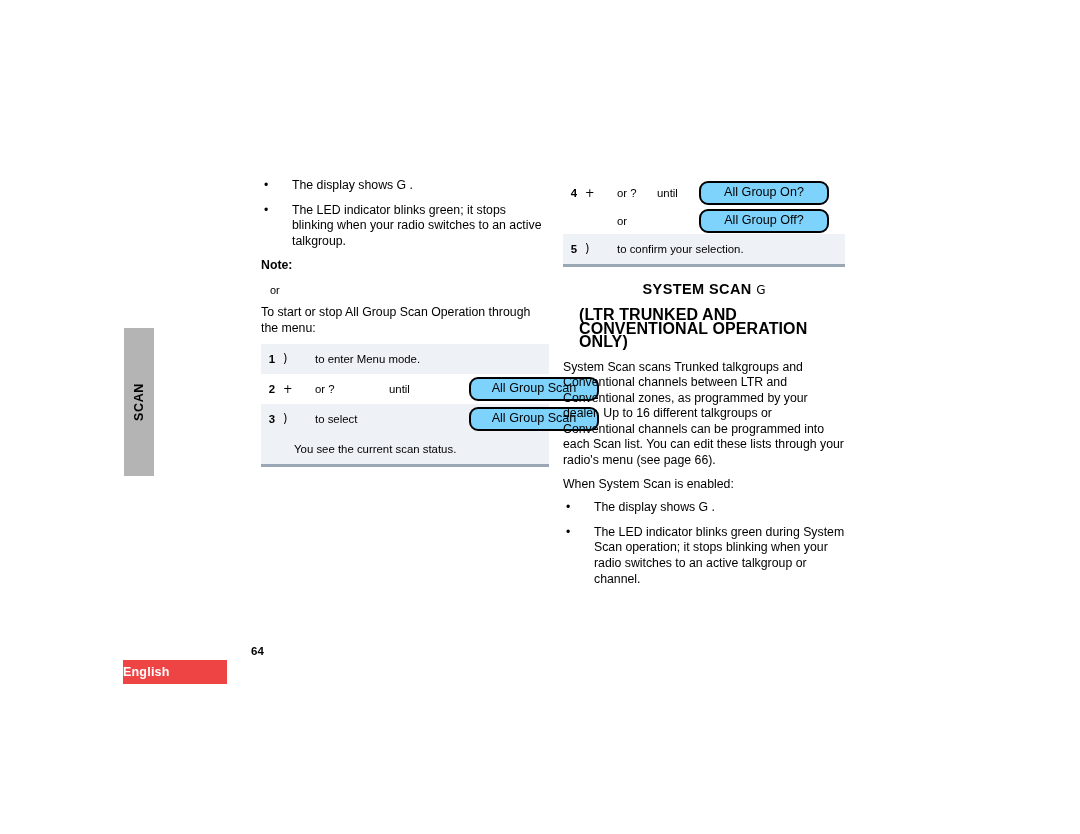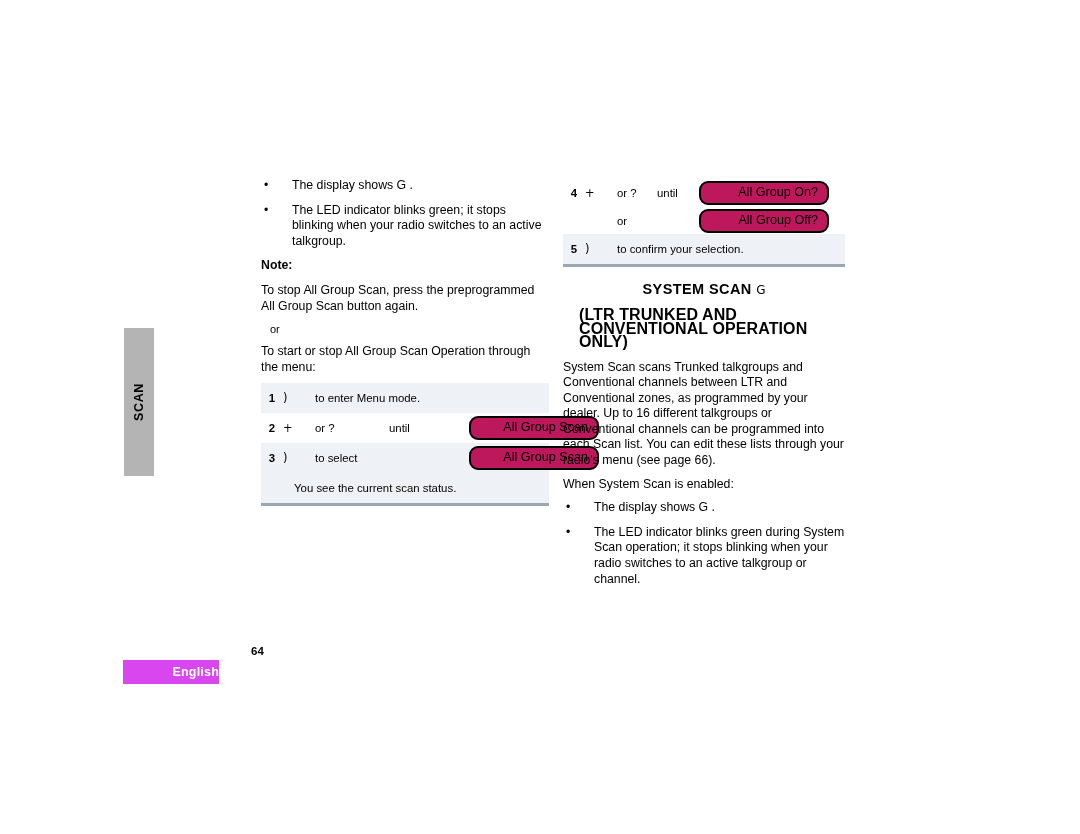--- a/index.html
+++ b/index.html
@@ -36,29 +36,29 @@
     font-weight: bold;
     letter-spacing: 0.6px;
     color: #000;
   }
 
   
   .footer-lang {
     position: absolute;
     left: 123px;
     top: 660px;
-    width: 96px;
+    width: 104px;
     height: 24px;
-    background: #d946ef;
+    background: #ef4444;
     color: #ffffff;
     font-size: 12.5px;
     font-weight: bold;
     display: flex;
     align-items: center;
-    justify-content: flex-end;
+    justify-content: flex-start;
     letter-spacing: 0.2px;
   }
   .footer-pageno {
     position: absolute;
     left: 251px;
     top: 645px;
     font-size: 11.5px;
     font-weight: bold;
   }
 
@@ -175,27 +175,27 @@
     text-align: left;
   }
   .c-desc {
     padding-left: 6px !important;
   }
 
   .lcd {
     display: inline-block;
     border: 2px solid #000000;
     border-radius: 9px;
-    background: #be185d;
+    background: #7dd3fc;
     font-size: 12.6px;
     line-height: 15px;
     padding: 2px 9px 3px 9px;
     white-space: nowrap;
     min-width: 108px;
-    text-align: right;
+    text-align: center;
   }
   .lcd-cell {
     text-align: left;
   }
   .row-gap td { height: 26px; }
 
   .sym {
     font-family: "DejaVu Sans", sans-serif;
     font-size: 11.5px;
   }
@@ -231,21 +231,20 @@
 
   <div class="bullet-row">
     <div class="bullet-dot">•</div>
     <div class="bullet-text">The LED indicator blinks green; it stops blinking when your radio switches to an active talkgroup.</div>
   </div>
 
   <div class="note-row">
     <div class="note-label">Note:</div>
   </div>
 
-  <p class="para">To stop All Group Scan, press the preprogrammed All Group Scan button again.</p>
 
   <p class="minor-or">or</p>
 
   <p class="para">To start or stop All Group Scan Operation through the menu:</p>
 
   <table class="steptable">
     <tbody>
         <tr class="shade">
       <td class="c-num">1</td>
       <td class="c-key sym">)</td>

